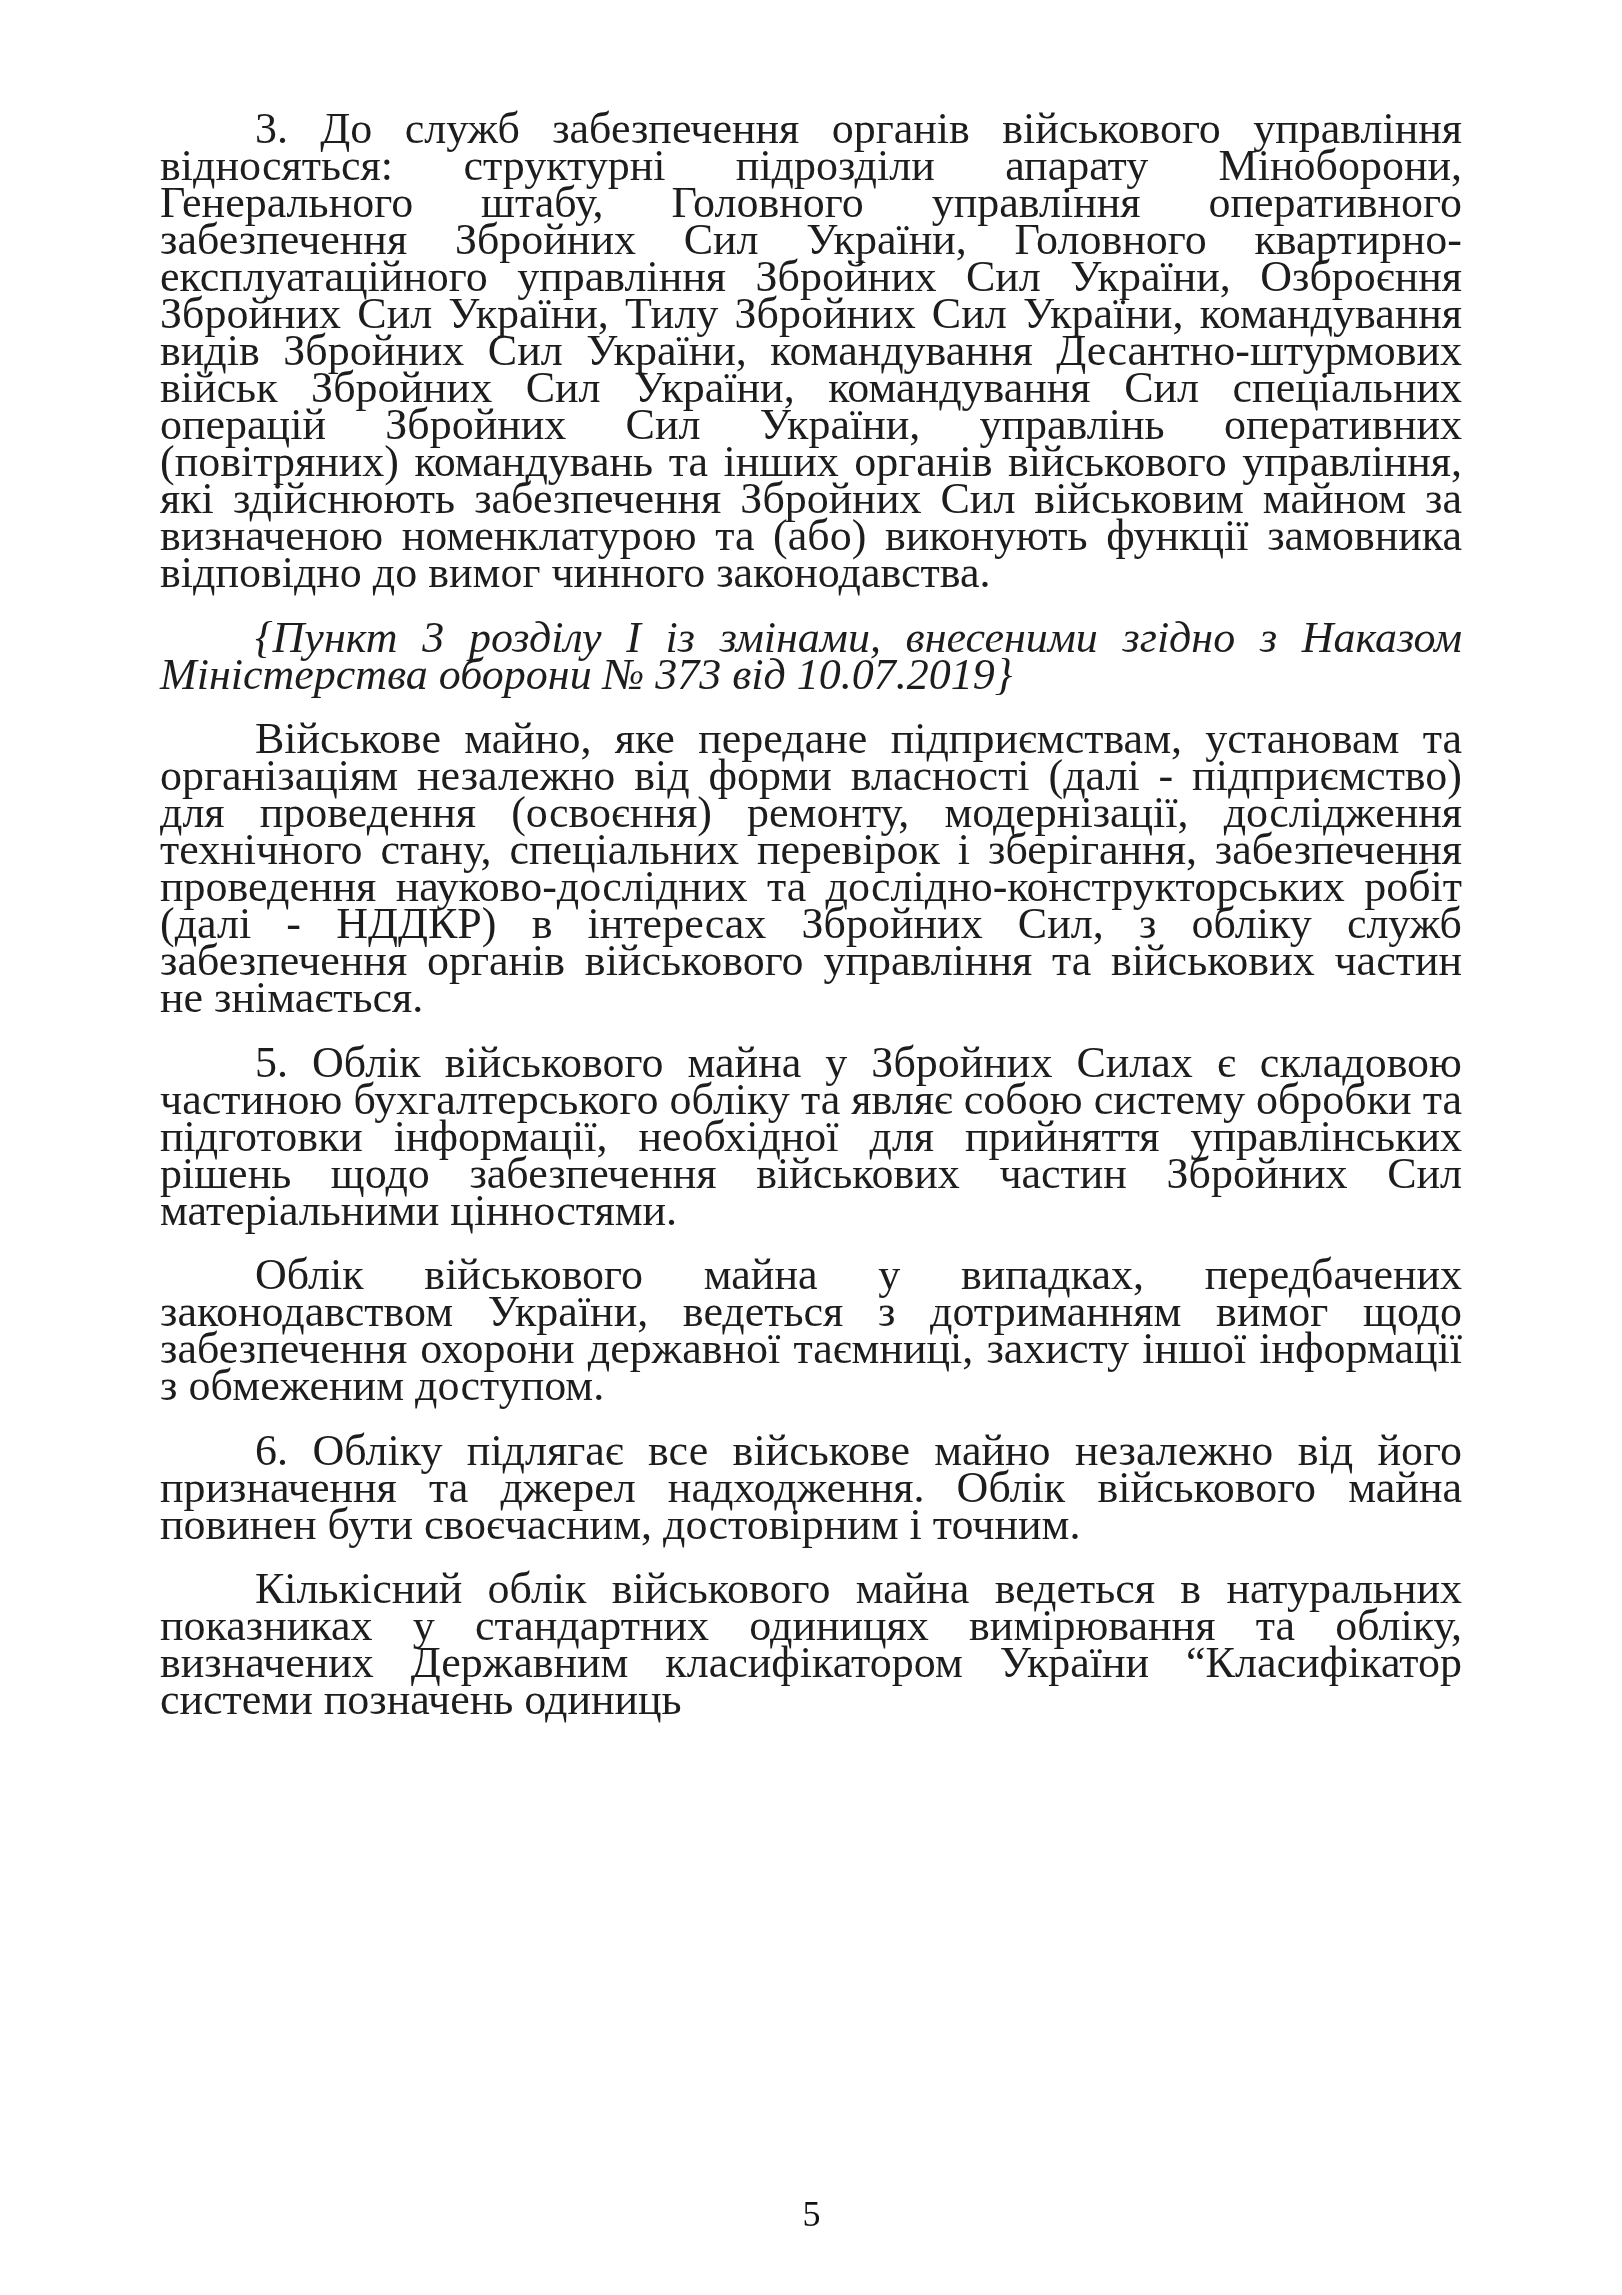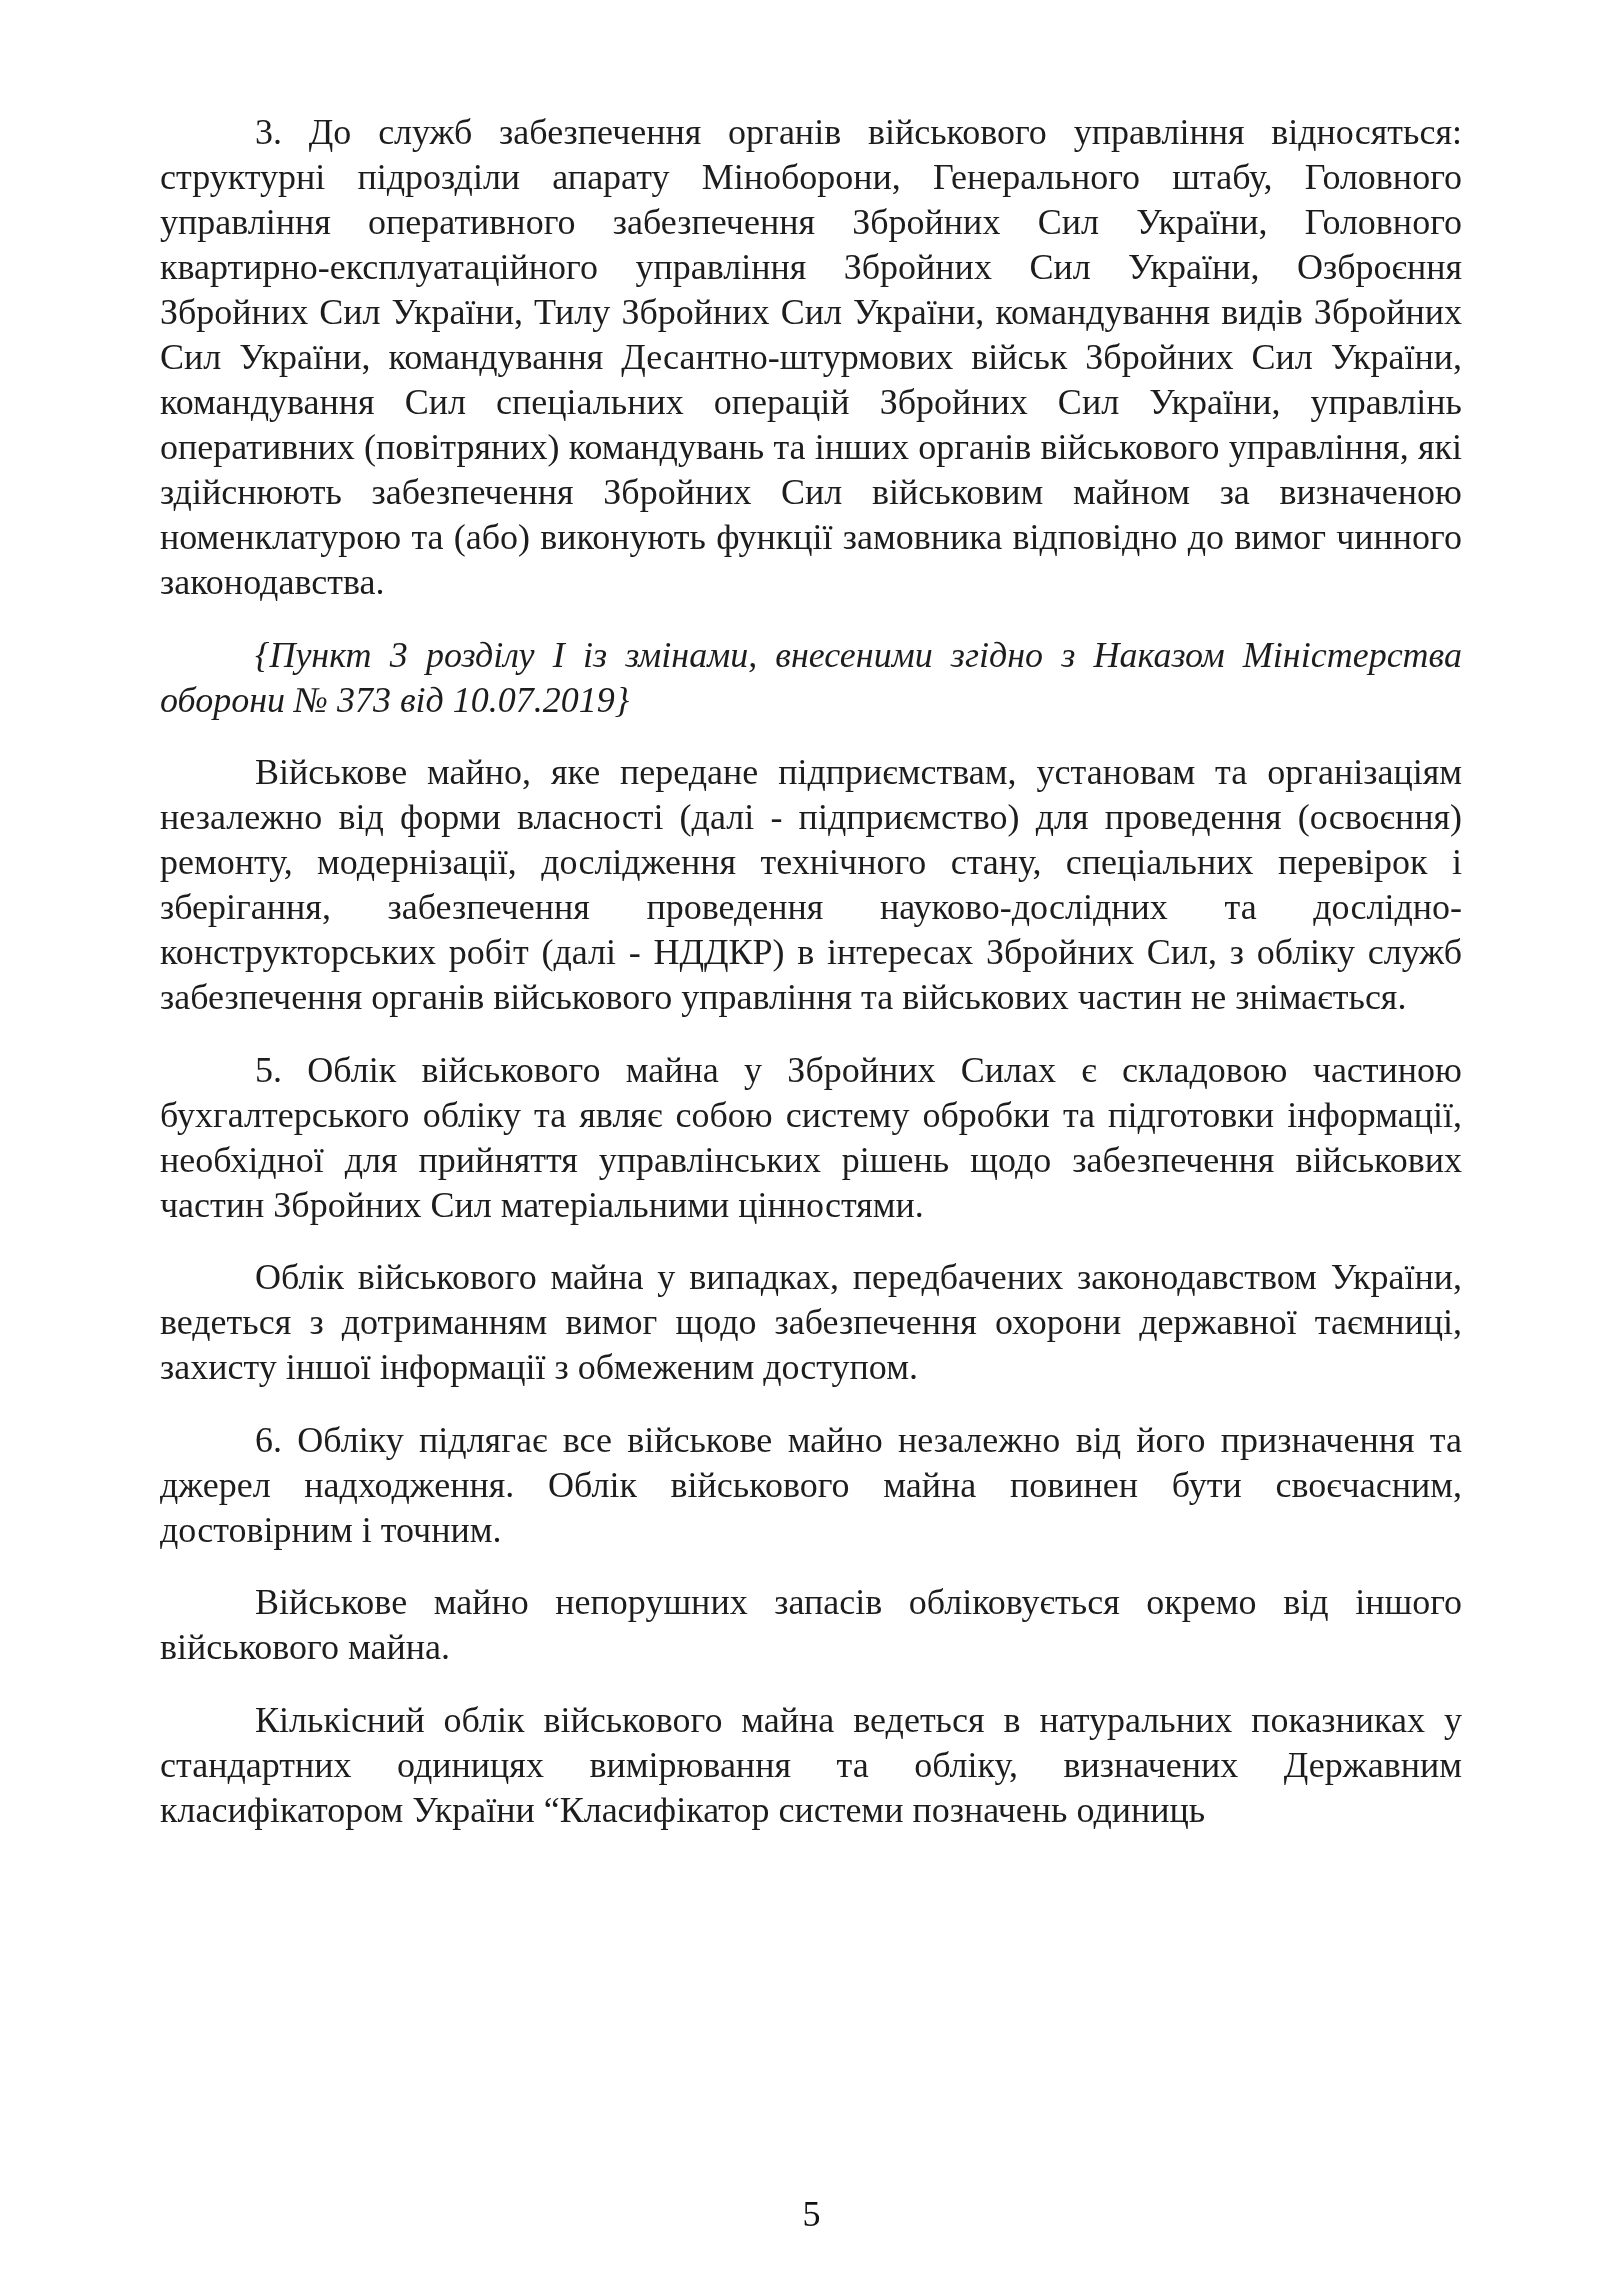--- a/index.html
+++ b/index.html
@@ -16,22 +16,22 @@
     overflow: hidden;
   }
   .document-body {
     position: absolute;
     left: 160px;
     top: 110px;
     width: 1302px;
   }
   .document-body p {
     margin: 0 0 27.5px 0;
-    font-size: 36px;
-    line-height: 45px;
+    font-size: 44px;
+    line-height: 37px;
     text-align: justify;
     text-indent: 95px;
   }
   .document-body p.note {
     font-style: italic;
   }
   .doc-link {
     color: inherit;
     text-decoration-thickness: 2.6px;
     text-underline-offset: 6.5px;
@@ -50,18 +50,17 @@
 </head>
 <body>
 
 <div class="document-body">
     <p class="body"><span>3. До служб забезпечення органів військового управління відносяться: структурні підрозділи апарату Міноборони, Генерального штабу, Головного управління оперативного забезпечення Збройних Сил України, Головного квартирно-експлуатаційного управління Збройних Сил України, Озброєння Збройних Сил України, Тилу Збройних Сил України, командування видів Збройних Сил України, командування Десантно-штурмових військ Збройних Сил України, командування Сил спеціальних операцій Збройних Сил України, управлінь оперативних (повітряних) командувань та інших органів військового управління, які здійснюють забезпечення Збройних Сил військовим майном за визначеною номенклатурою та (або) виконують функції замовника відповідно до вимог чинного законодавства.</span></p>
     <p class="note"><span>{Пункт 3 розділу I із змінами, внесеними згідно з Наказом Міністерства оборони </span><a class="doc-link">№ 373 від 10.07.2019</a><span>}</span></p>
     <p class="body"><span>Військове майно, яке передане підприємствам, установам та організаціям незалежно від форми власності (далі - підприємство) для проведення (освоєння) ремонту, модернізації, дослідження технічного стану, спеціальних перевірок і зберігання, забезпечення проведення науково-дослідних та дослідно-конструкторських робіт (далі - НДДКР) в інтересах Збройних Сил, з обліку служб забезпечення органів військового управління та військових частин не знімається.</span></p>
     <p class="body"><span>5. Облік військового майна у Збройних Силах є складовою частиною бухгалтерського обліку та являє собою систему обробки та підготовки інформації, необхідної для прийняття управлінських рішень щодо забезпечення військових частин Збройних Сил матеріальними цінностями.</span></p>
     <p class="body"><span>Облік військового майна у випадках, передбачених законодавством України, ведеться з дотриманням вимог щодо забезпечення охорони державної таємниці, захисту іншої інформації з обмеженим доступом.</span></p>
     <p class="body"><span>6. Обліку підлягає все військове майно незалежно від його призначення та джерел надходження. Облік військового майна повинен бути своєчасним, достовірним і точним.</span></p>
-    <p class="body"><span>Військове майно непорушних запасів обліковується окремо від іншого військового майна.</span></p>
     <p class="body"><span>Кількісний облік військового майна ведеться в натуральних показниках у стандартних одиницях вимірювання та обліку, визначених </span><a class="doc-link">Державним класифікатором України “Класифікатор системи позначень одиниць</a></p>
   </div>
 
 <div class="page-number">5</div>
 
 
 </body></html>

